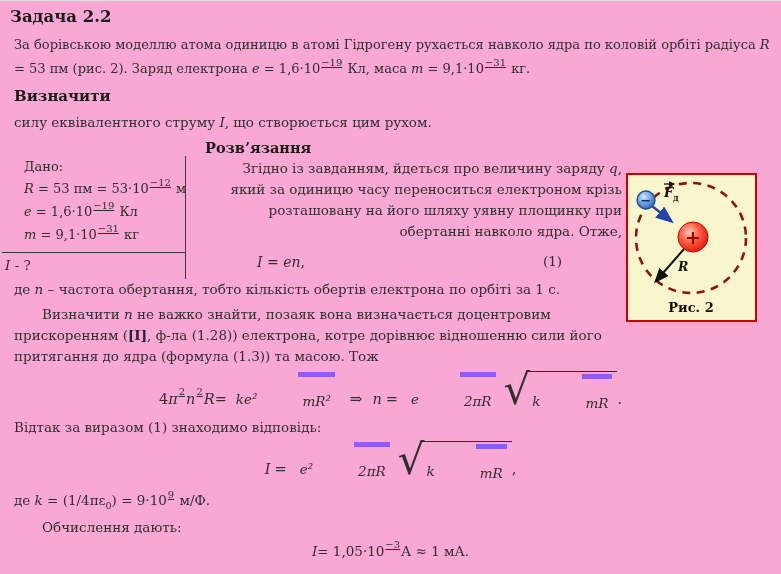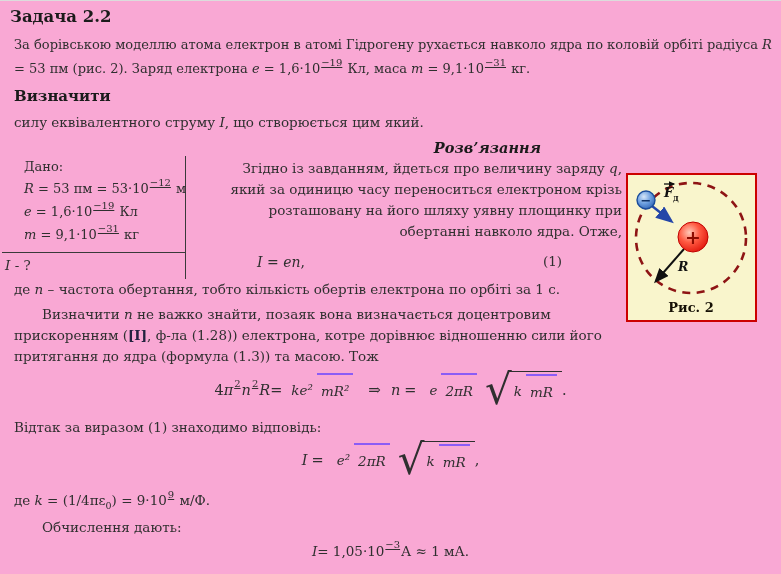--- a/index.html
+++ b/index.html
@@ -14,40 +14,40 @@
   .title{position:absolute;left:10px;top:7px;font-size:16.5px;font-weight:bold;color:#1b1b1b;}
   .intro{position:absolute;left:14px;top:33px;width:764px;font-size:13px;line-height:24px;}
   .introline{white-space:nowrap;}
   .determine-h{position:absolute;left:14px;top:87px;font-size:15px;font-weight:bold;color:#1b1b1b;}
   .determine-t{position:absolute;left:14px;top:114px;font-size:13.5px;white-space:nowrap;}
 
   .given{position:absolute;left:2px;top:140px;width:183px;border-right:1px solid #3a3a3a;margin-top:16px;}
   .given-main{padding:0 0 5px 22px;font-size:13px;line-height:22px;white-space:nowrap;}
   .given-q{border-top:1px solid #3a3a3a;padding:4px 0 6px 3px;font-size:13.5px;}
 
-  .sol-h{position:absolute;left:205px;top:139px;width:565px;text-align:center;
-         font-size:14.5px;font-weight:bold;color:#1b1b1b;font-style:italic;}
+  .sol-h{position:absolute;left:205px;top:139px;width:565px;text-align:left;
+         font-size:14.5px;font-weight:bold;color:#1b1b1b;}
   .sol-p1{position:absolute;left:205px;top:158px;width:417px;font-size:13.5px;
           line-height:21px;text-indent:28px;text-align:right;}
   .eq1{position:absolute;left:257px;top:254px;font-size:14px;}
   .eq1-tag{position:absolute;left:543px;top:253px;font-size:13.5px;}
 
   .noten{position:absolute;left:14px;top:281px;font-size:13.5px;white-space:nowrap;}
   .p2{position:absolute;left:14px;top:304px;width:618px;font-size:13.5px;
       line-height:21px;text-indent:28px;}
 
   .eqrow{position:absolute;left:0;width:781px;display:flex;justify-content:center;
          align-items:center;font-size:14.5px;}
   #eq2{top:370px;}
   #eq3{top:440px;}
   #eqfin{top:543px;font-size:13.5px;}
 
   .frac{display:inline-flex;flex-direction:row;align-items:center;margin:0 5px;
         font-size:13.5px;line-height:1.25;font-style:italic;}
-  .frac .den{border-top:2px solid #8b5cf6;padding:8px 4px;}
+  .frac .den{border-top:5px solid #8b5cf6;padding:16px 4px;margin-left:37px;}
   .frac .num{padding:0 4px;}
   .sqrt{display:inline-flex;align-items:flex-start;margin-left:3px;}
   .sqrt-sym{font-size:42px;line-height:40px;font-style:normal;}
   .sqrt-body{border-top:1.4px solid #2f2f2f;padding:2px 5px 0 2px;margin-left:-4px;margin-top:1px;}
   .sqrt-body .frac{margin:0;}
   .implies{margin:0 10px;font-style:normal;font-size:15px;}
   .eqtext{font-style:normal;}
 
   .answer-intro{position:absolute;left:14px;top:419px;font-size:13.5px;white-space:nowrap;}
   .knote{position:absolute;left:14px;top:492px;font-size:13.5px;white-space:nowrap;}
@@ -59,26 +59,26 @@
 </style>
 </head>
 <body>
 
 <div id="page">
   <div class="topline"></div>
 
   <div class="title">Задача 2.2</div>
 
   <div class="intro">
-    <div class="introline"><span>За борівською моделлю атома електрон в атомі Гідрогену рухається навколо ядра по коловій орбіті радіуса </span><span class="var">R</span></div>
+    <div class="introline"><span>За борівською моделлю атома одиницю в атомі Гідрогену рухається навколо ядра по коловій орбіті радіуса </span><span class="var">R</span></div>
     <div class="introline"><span>= 53 пм (рис. 2). Заряд електрона </span><span class="var">e</span><span> = 1,6·10</span><span class="sup">−19</span><span> Кл, маса </span><span class="var">m</span><span> = 9,1·10</span><span class="sup">−31</span><span> кг.</span></div>
   </div>
 
   <div class="determine-h">Визначити</div>
-  <div class="determine-t"><span>силу еквівалентного струму </span><span class="var">I</span><span>, що створюється цим який.</span></div>
+  <div class="determine-t"><span>силу еквівалентного струму </span><span class="var">I</span><span>, що створюється цим рухом.</span></div>
 
   <div class="given">
     <div class="given-main">
       <div>Дано:</div>
       <div><span class="var">R</span><span> = 53 пм = 53·10</span><span class="sup">−12</span><span> м</span></div>
       <div><span class="var">e</span><span> = 1,6·10</span><span class="sup">−19</span><span> Кл</span></div>
       <div><span class="var">m</span><span> = 9,1·10</span><span class="sup">−31</span><span> кг</span></div>
     </div>
     <div class="given-q"><span class="var">I</span><span> - ?</span></div>
   </div>

